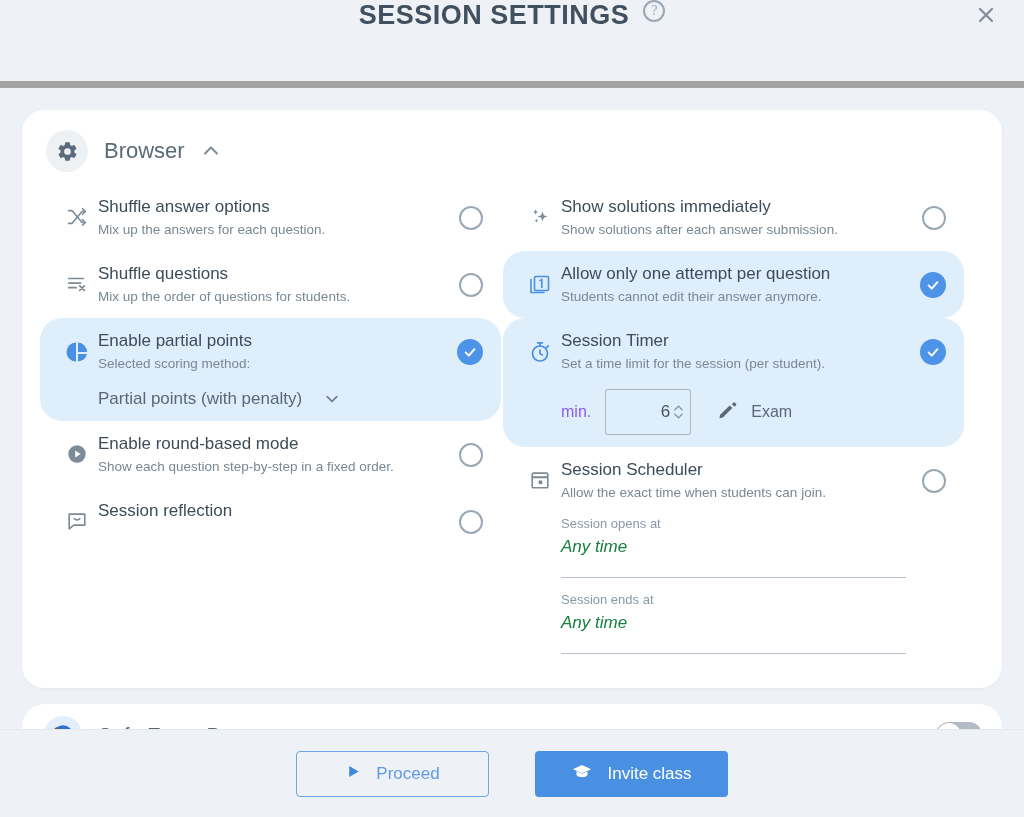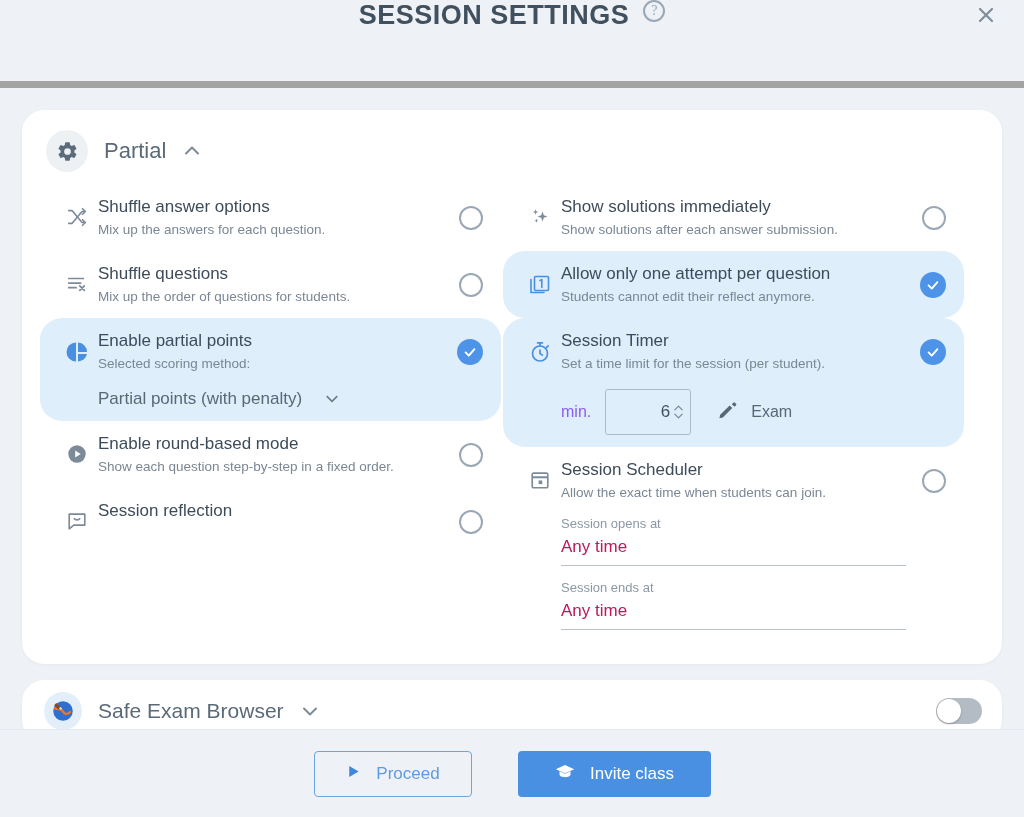--- a/index.html
+++ b/index.html
@@ -195,24 +195,25 @@
   .edit-label { font-size: 16px; margin-left: 12px; }
 
   
   .field { margin-top: 14px; padding-right: 6px; }
   .field-label {
     font-size: 13px; color: #8b98a5;
     margin-bottom: 2px;
   }
   .field-input {
     font-size: 17px;
-    color: #be185d;
+    color: #15803d;
     border-bottom: 1px solid #b6c0ca;
-    padding: 4px 0 8px 0;
+    padding: 4px 0 20px 0;
     cursor: text;
+    font-style: italic;
   }
 
   
   .seb-card {
     margin-top: 16px;
     height: 62px;
     display: flex;
     align-items: center;
     padding: 0 20px 0 22px;
   }
@@ -259,21 +260,21 @@
     height: 46px;
     border-radius: 4px;
     display: flex;
     align-items: center;
     justify-content: center;
     font-size: 17px;
     cursor: pointer;
     padding: 0 26px;
   }
   .btn-proceed {
-    width: 158px;
+    width: 193px;
     background: #eef2f6;
     border: 1px solid #6ba5e8;
     color: #5e9ae4;
   }
   .btn-invite {
     width: 193px;
     background: #4a90e2;
     color: #ffffff;
     margin-left: 24px;
   }
@@ -295,21 +296,21 @@
 <div class="content">
 
   <div class="card">
 
     <div class="section-head">
       <div class="section-badge">
         <svg width="23" height="23" viewBox="0 0 24 24" fill="#5c6b7a" aria-hidden="true">
           <path d="M19.14 12.94a7.5 7.5 0 0 0 .06-.94 7.5 7.5 0 0 0-.06-.94l2.03-1.58a.5.5 0 0 0 .12-.62l-1.92-3.32a.5.5 0 0 0-.6-.22l-2.39.96a7.2 7.2 0 0 0-1.62-.94l-.36-2.54a.5.5 0 0 0-.5-.42h-3.84a.5.5 0 0 0-.5.42l-.36 2.54c-.59.24-1.13.56-1.62.94l-2.39-.96a.5.5 0 0 0-.6.22L2.67 8.86a.5.5 0 0 0 .12.62l2.03 1.58a7.5 7.5 0 0 0 0 1.88l-2.03 1.58a.5.5 0 0 0-.12.62l1.92 3.32c.12.22.38.3.6.22l2.39-.96c.49.38 1.03.7 1.62.94l.36 2.54c.04.24.25.42.5.42h3.84c.25 0 .46-.18.5-.42l.36-2.54c.59-.24 1.13-.56 1.62-.94l2.39.96c.22.08.48 0 .6-.22l1.92-3.32a.5.5 0 0 0-.12-.62l-2.03-1.58zM12 15.5A3.5 3.5 0 1 1 12 8.5a3.5 3.5 0 0 1 0 7z"></path>
         </svg>
       </div>
-      <div class="section-title">Partial</div>
+      <div class="section-title">Browser</div>
       <div class="chev">
         <svg width="20" height="20" viewBox="0 0 20 20" aria-hidden="true">
           <path d="M4 12.5 L10 6.5 L16 12.5" stroke="#7d8b99" stroke-width="2" fill="none" stroke-linecap="round" stroke-linejoin="round"></path>
         </svg>
       </div>
     </div>
 
     <div class="grid">
 
       <div class="col">
@@ -422,21 +423,21 @@
         <div class="row active">
           <div class="row-icon">
             <svg width="24" height="24" viewBox="0 0 24 24" fill="none" stroke="#4a90e2" stroke-width="1.6" aria-hidden="true">
               <path d="M3 6.5v13h13" stroke-linecap="round" stroke-linejoin="round"></path>
               <rect x="6.5" y="3.5" width="14" height="14" rx="1.2"></rect>
               <path d="M12 7.6l1.8-1.1v8" stroke-linecap="round" stroke-linejoin="round"></path>
             </svg>
           </div>
           <div class="row-body">
             <div class="row-title">Allow only one attempt per question</div>
-            <div class="row-desc">Students cannot edit their reflect anymore.</div>
+            <div class="row-desc">Students cannot edit their answer anymore.</div>
           </div>
           <div class="check">
             <svg width="16" height="16" viewBox="0 0 20 20" aria-hidden="true">
               <path d="M4.5 10.5 L8.5 14.5 L15.5 6.5" stroke="#ffffff" stroke-width="2.4" fill="none" stroke-linecap="round" stroke-linejoin="round"></path>
             </svg>
           </div>
         </div>
 
         <div class="row active">
           <div class="row-icon">

